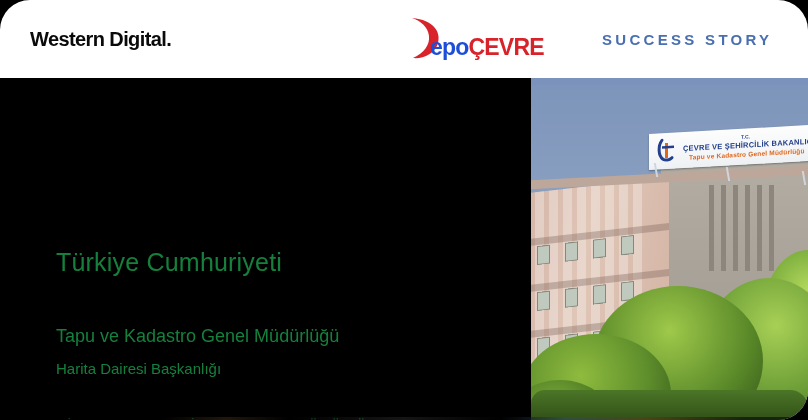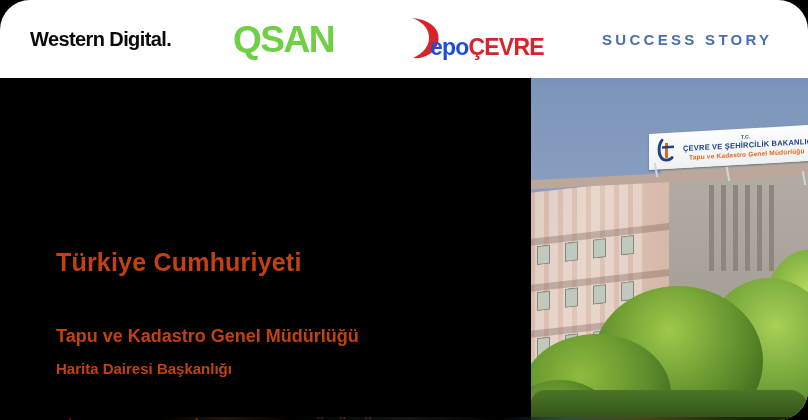--- a/index.html
+++ b/index.html
@@ -42,21 +42,21 @@
   .success-text{
     font-size:15px;font-weight:bold;letter-spacing:3.3px;
     color:#4a6fb0;white-space:nowrap;
   }
 
   
   .blueband{position:absolute;left:531px;top:78px;width:277px;height:9px;background:#7b93bc;}
 
   
   .panel{position:absolute;left:0;top:78px;width:531px;height:342px;background:#000000;}
-  .txt{position:absolute;left:56px;color:#c2410c;white-space:nowrap;font-weight:bold;}
+  .txt{position:absolute;left:56px;color:#15803d;white-space:nowrap;font-weight:normal;}
   .l1{top:170px;font-size:25px;letter-spacing:0.2px;}
   .l2{top:208px;font-size:20px;}
   .l3{top:248px;font-size:18px;}
   .l4{top:282px;font-size:15px;}
   .l5{top:340px;font-size:16px;letter-spacing:0.3px;}
 
   
   .photo{position:absolute;left:531px;top:85px;width:277px;height:335px;overflow:hidden;
     background:linear-gradient(#7d95ba 0%, #91a6c6 55%, #a9bad2 100%);}
 
@@ -127,23 +127,20 @@
 
 <div class="slide">
 
   <div class="logobar">
 
     <div class="logo logo-wd">
       <span class="wd-text">Western Digital</span>
         <span class="wd-dot">.</span>
     </div>
 
-    <div class="logo logo-qsan">
-      <span class="qsan-text" style="color: rgb(111, 207, 69);">QSAN</span>
-    </div>
 
     <div class="logo logo-depo">
       <div class="depo-wrap">
         <svg class="depo-swoosh" viewBox="0 0 34 44" aria-hidden="true">
           <path d="M4 2 C26 4, 33 16, 30 27 C27 38, 15 43, 5 42 C16 37, 22 29, 21 20 C20 11, 13 5, 4 2 Z" fill="#d8232a"></path>
         </svg>
         <div class="depo-word">
           <span class="depo-epo">epo</span><span class="depo-turk">ÇEVRE</span>
         </div>
       </div>

